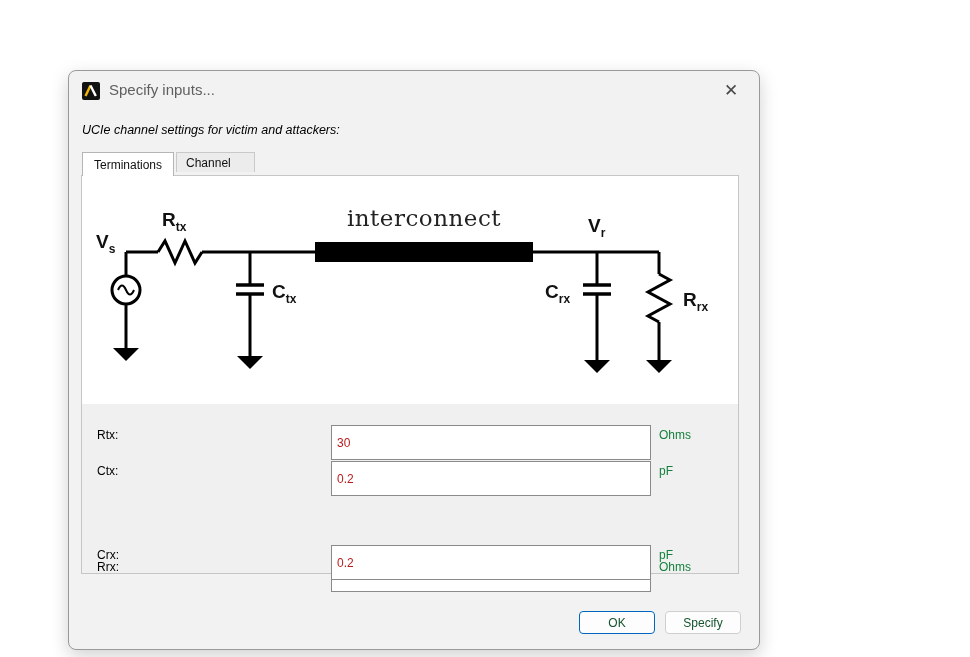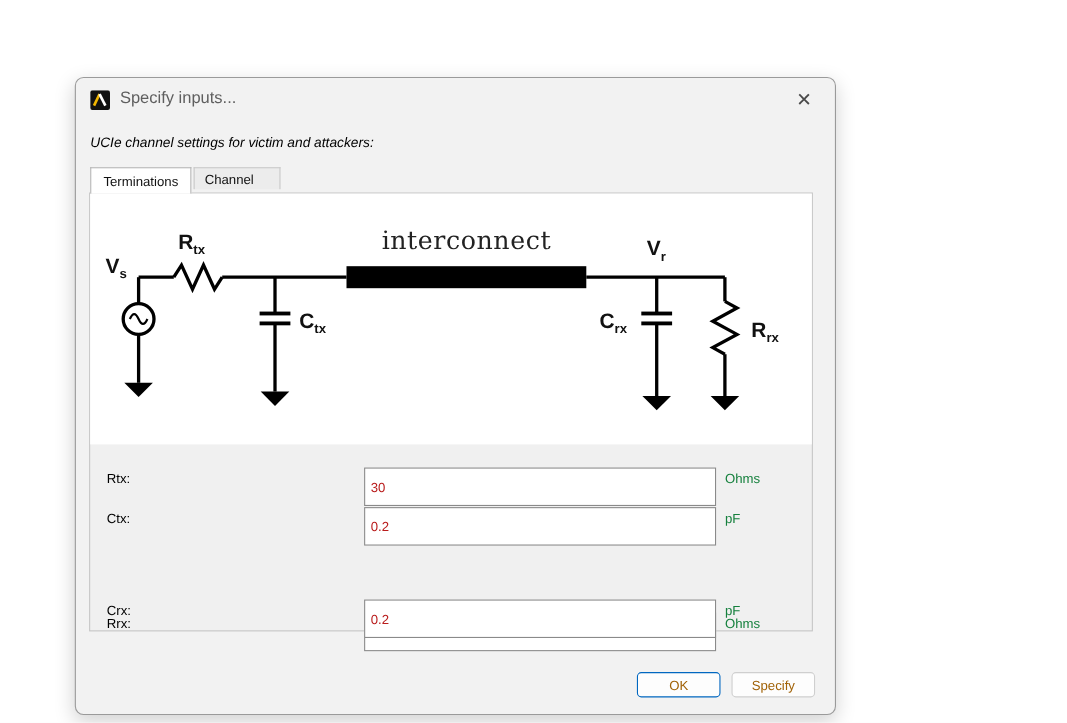--- a/index.html
+++ b/index.html
@@ -40,21 +40,21 @@
   .frow{position:absolute;left:15px;width:630px;height:22px;}
   .frow .flabel{position:absolute;left:0;top:3px;font-size:12px;color:#000;}
   .frow input{position:absolute;left:234px;top:0;width:320px;height:35px;box-sizing:border-box;
               border:1px solid #8a8a8a;background:#fff;font-family:"Liberation Sans",sans-serif;
               font-size:12px;padding:1px 5px;color:#b91c1c;}
   .frow .funit{position:absolute;left:562px;top:3px;font-size:12px;color:#15803d;}
   #row-rtx{top:249px;} #row-ctx{top:285px;} #row-rrx{top:345px;margin-top:36px;} #row-crx{top:369px;}
 
   
   .btn{position:absolute;top:540px;width:76px;height:23px;border-radius:4px;background:#fdfdfd;
-       font-family:"Liberation Sans",sans-serif;font-size:12px;color:#a16207;cursor:pointer;}
+       font-family:"Liberation Sans",sans-serif;font-size:12px;color:#14532d;cursor:pointer;}
   .btn.ok{left:510px;border:1px solid #0067c0;}
   .btn.cancel{left:596px;border:1px solid #cfcfcf;}
 </style>
 </head>
 <body>
 
 <div class="page">
 
 
   <div class="dialog">

